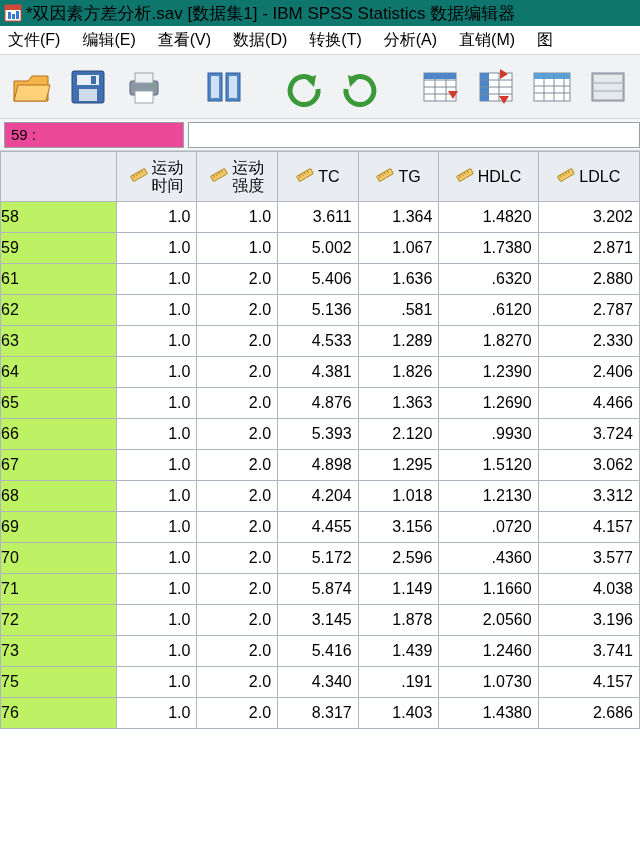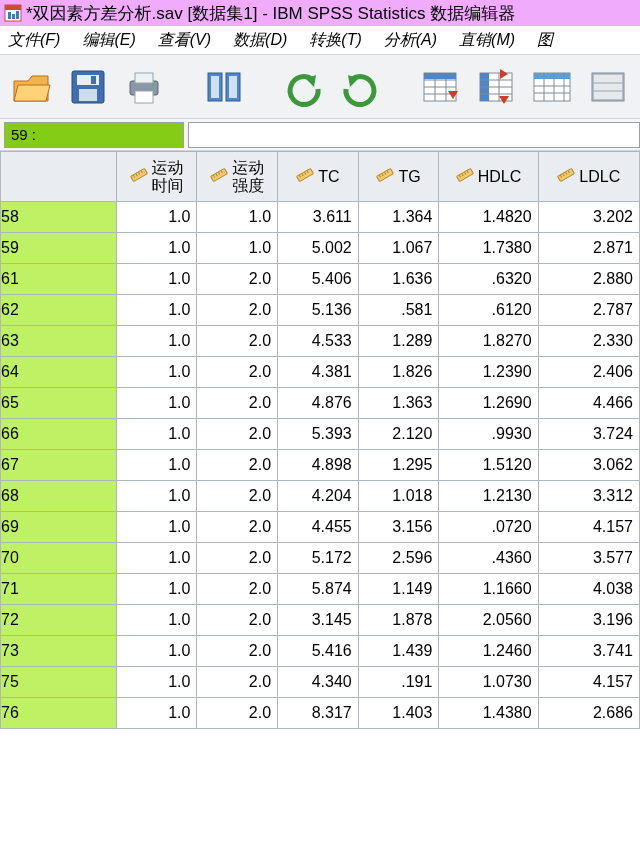--- a/index.html
+++ b/index.html
@@ -10,35 +10,34 @@
       background: #ffffff;
       color: #000;
     }
 
     
     .title-bar {
       display: flex;
       align-items: center;
       height: 26px;
       padding: 2px 4px;
-      background: #f0abfc;
+      background: #0f766e;
     }
     .title-icon { width: 18px; height: 18px; margin-right: 4px; }
     .title-text { font-size: 17px; white-space: nowrap; overflow: hidden; }
 
     
     .menu-bar {
       display: flex;
       align-items: center;
       height: 28px;
       background: #ffffff;
       padding: 0 8px;
       gap: 22px;
       font-size: 16px;
-      font-style: italic;
     }
     .menu-item { white-space: nowrap; cursor: default; }
     
     .toolbar {
       display: flex;
       align-items: center;
       height: 65px;
       background: #f1f2f4;
       border-top: 1px solid #d5d9dd;
       border-bottom: 1px solid #d5d9dd;
@@ -58,21 +57,21 @@
       display: flex;
       align-items: center;
       height: 32px;
       background: #f4f5f6;
       border-bottom: 1px solid #cfd3d7;
     }
     .name-box {
       width: 180px;
       height: 26px;
       margin: 3px 4px 3px 4px;
-      background: #84cc16;
+      background: #ec4899;
       border: 1px solid #9aa0a6;
       padding: 2px 6px;
       font-size: 15px;
       line-height: 20px;
     }
     .formula-bar {
       flex: 1;
       height: 26px;
       margin: 3px 0;
       background: #ffffff;

